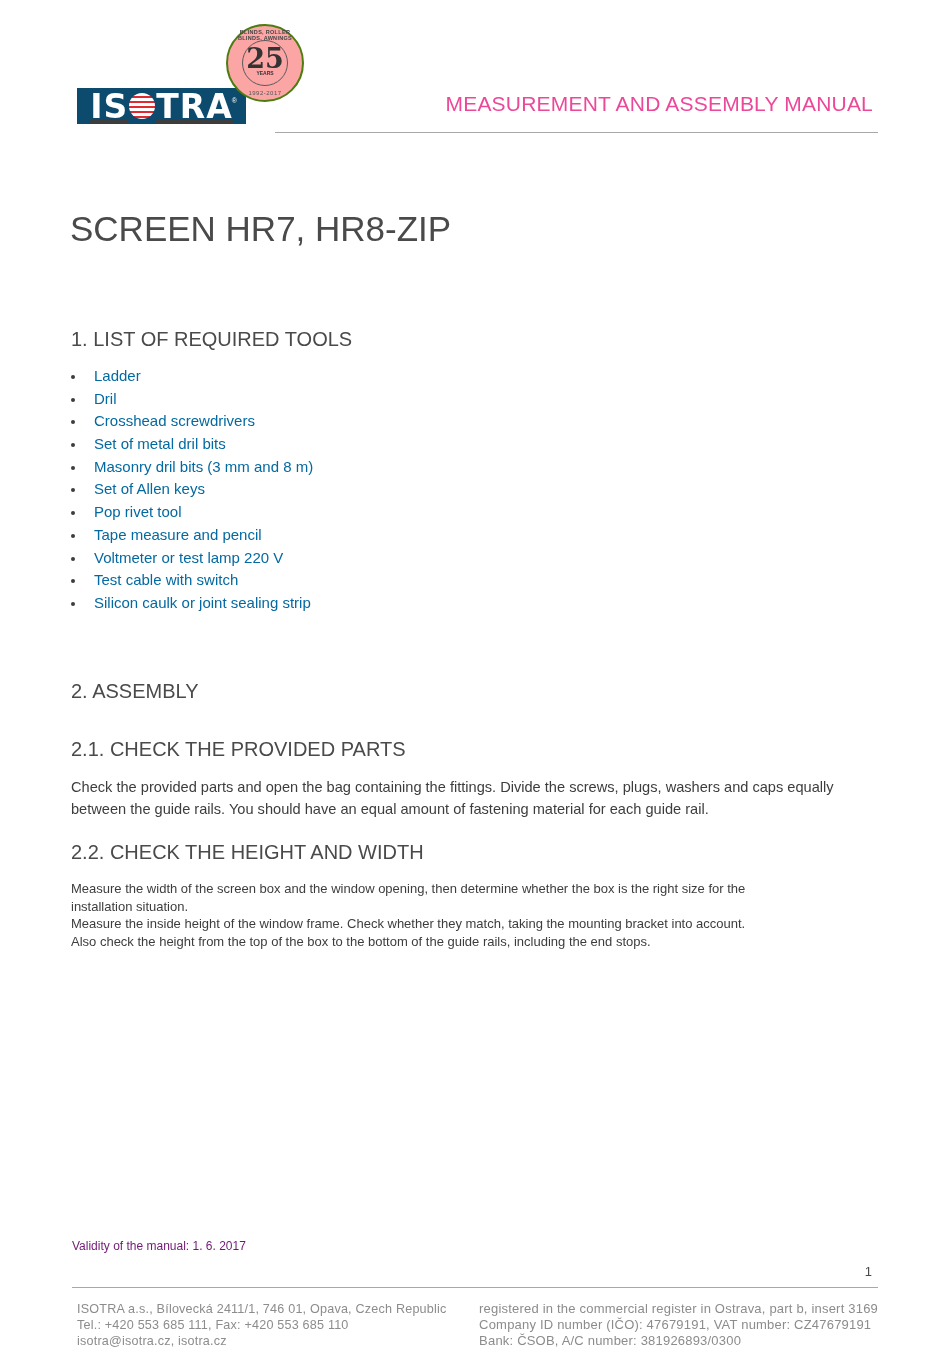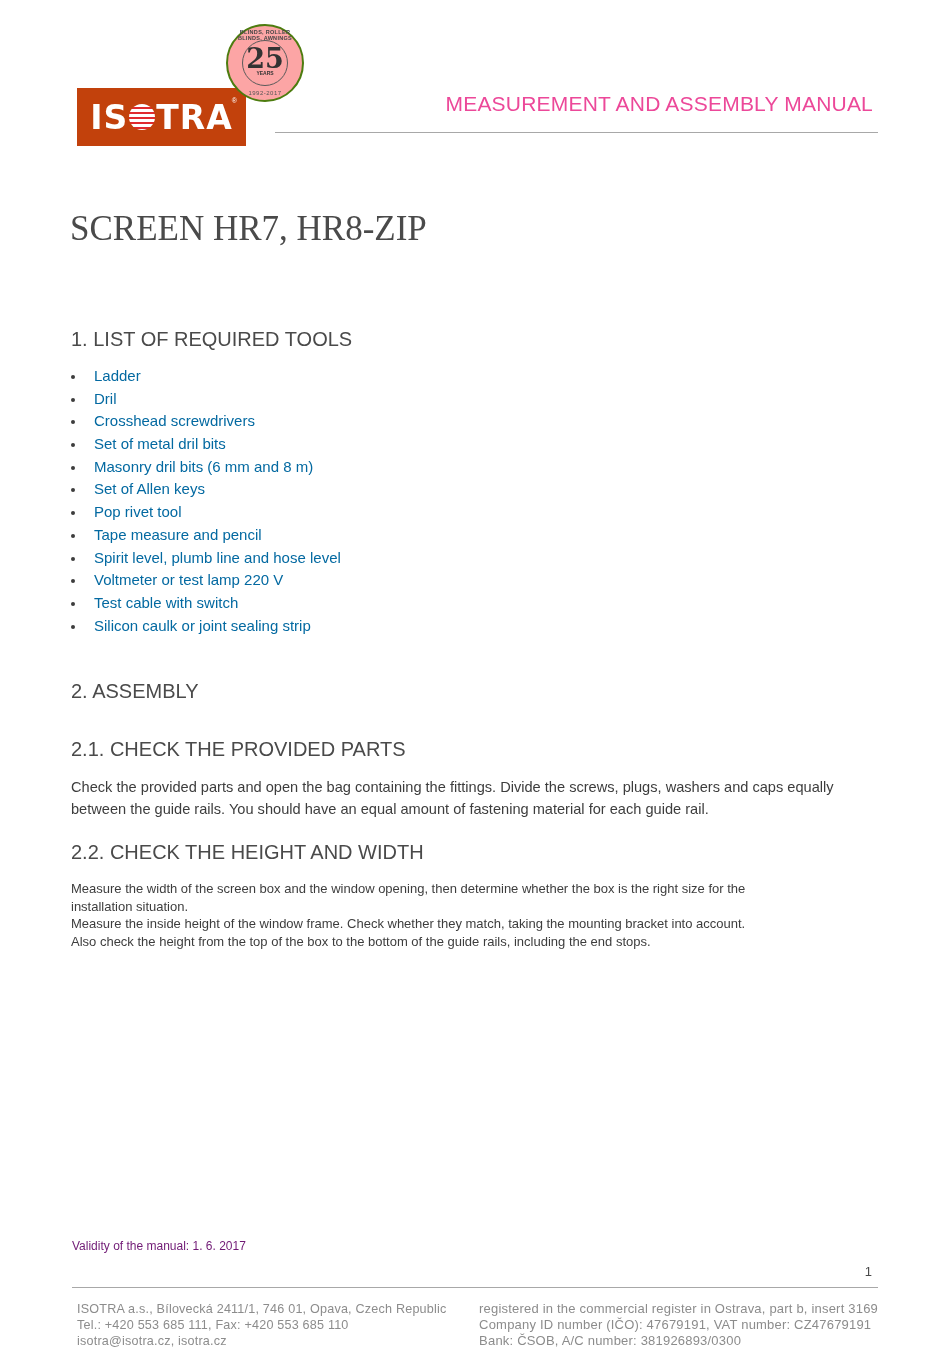--- a/index.html
+++ b/index.html
@@ -13,23 +13,23 @@
       position: relative;
       overflow: hidden;
       font-family: "Liberation Sans", sans-serif;
       color: #3d3d3d;
     }
     .abs { position: absolute; }
 
     
     .logo {
       left: 77px; top: 88px;
-      width: 169px; height: 58px;
-      background: #c2410c;
-      display: flex; align-items: center; justify-content: center;
+      width: 169px; height: 36px;
+      background: #0c4a6e;
+      display: flex; align-items: center; justify-content: center; text-decoration: underline;
     }
     .logo-text {
       font-family: "DejaVu Sans", sans-serif;
       font-weight: bold;
       font-size: 33px;
       letter-spacing: 1px;
       color: #ffffff;
       display: flex; align-items: center;
       line-height: 1;
     }
@@ -115,21 +115,20 @@
       width: 603px; height: 0;
       border-top: 1.5px solid #a8a8a8;
     }
 
     
     .doc-title {
       left: 70px; top: 208px;
       font-size: 35px;
       color: #4a4a4a;
       line-height: 1.2;
-      font-family: Liberation Serif, serif;
     }
     .h1 {
       font-size: 20px;
       color: #4a4a4a;
       line-height: 1.2;
     }
     .h2 {
       font-size: 20px;
       color: #4a4a4a;
       line-height: 1.2;
@@ -231,25 +230,24 @@
 
 <div class="abs doc-title">SCREEN HR7, HR8-ZIP</div>
 
 <div class="abs h1 tools-heading">1. LIST OF REQUIRED TOOLS</div>
 
 <ul class="abs tools-list">
   <li><span class="bullet"></span><span>Ladder</span></li>
   <li><span class="bullet"></span><span>Dril</span></li>
   <li><span class="bullet"></span><span>Crosshead screwdrivers</span></li>
   <li><span class="bullet"></span><span>Set of metal dril bits</span></li>
-  <li><span class="bullet"></span><span>Masonry dril bits (6 mm and 8 m)</span></li>
+  <li><span class="bullet"></span><span>Masonry dril bits (3 mm and 8 m)</span></li>
   <li><span class="bullet"></span><span>Set of Allen keys</span></li>
   <li><span class="bullet"></span><span>Pop rivet tool</span></li>
   <li><span class="bullet"></span><span>Tape measure and pencil</span></li>
-  <li><span class="bullet"></span><span>Spirit level, plumb line and hose level</span></li>
   <li><span class="bullet"></span><span>Voltmeter or test lamp 220 V</span></li>
   <li><span class="bullet"></span><span>Test cable with switch</span></li>
   <li><span class="bullet"></span><span>Silicon caulk or joint sealing strip</span></li>
 </ul>
 
 <div class="abs h1 assembly-heading">2. ASSEMBLY</div>
 
 <div class="abs h2 s21-heading">2.1. CHECK THE PROVIDED PARTS</div>
 <div class="abs s21-text">Check the provided parts and open the bag containing the fittings. Divide the screws, plugs, washers and caps equally between the guide rails. You should have an equal amount of fastening material for each guide rail.</div>
 

